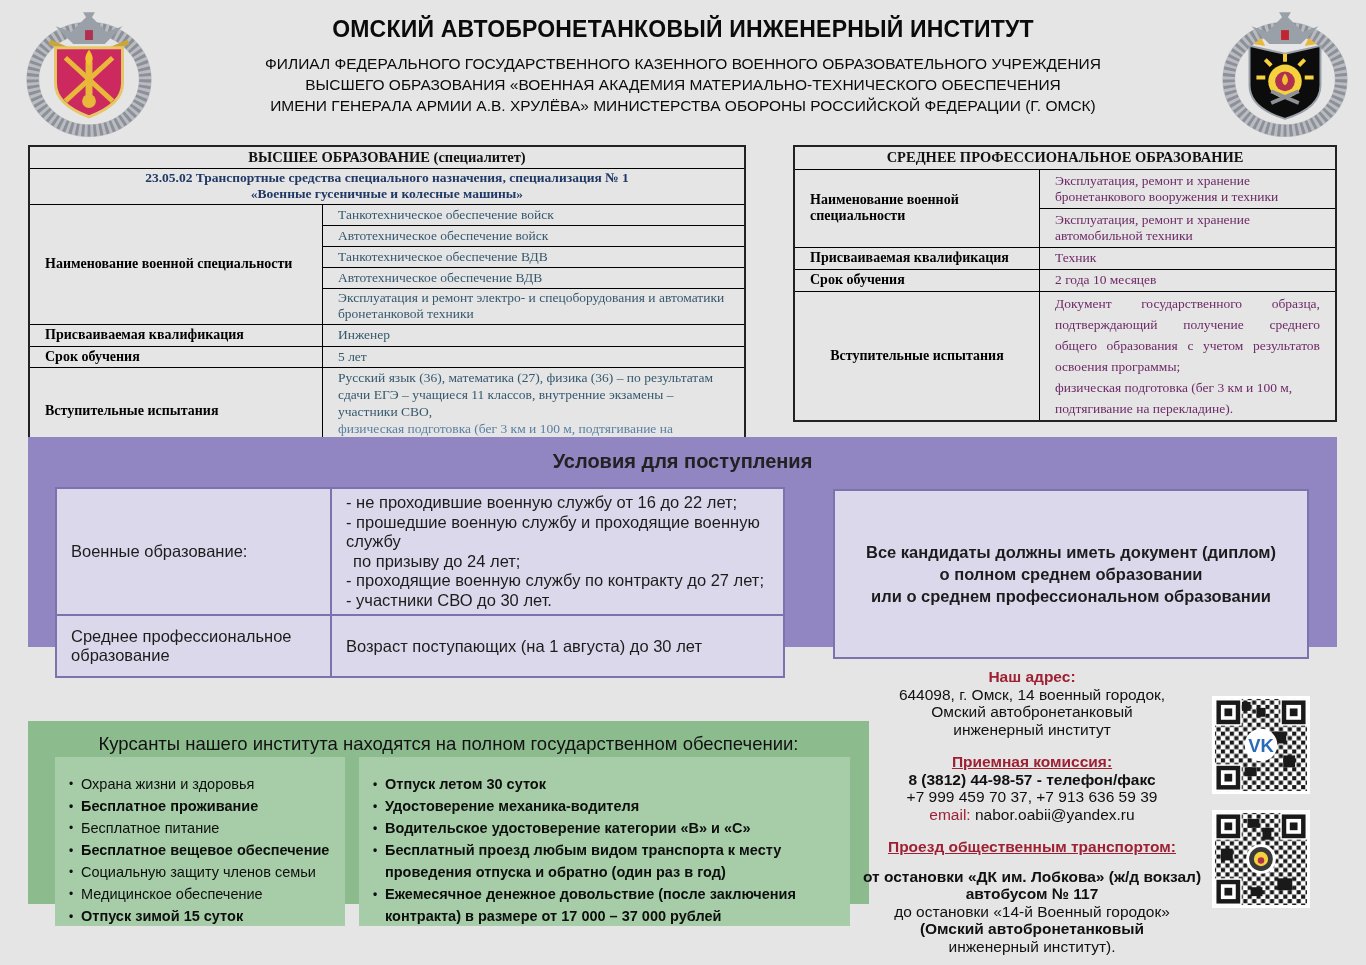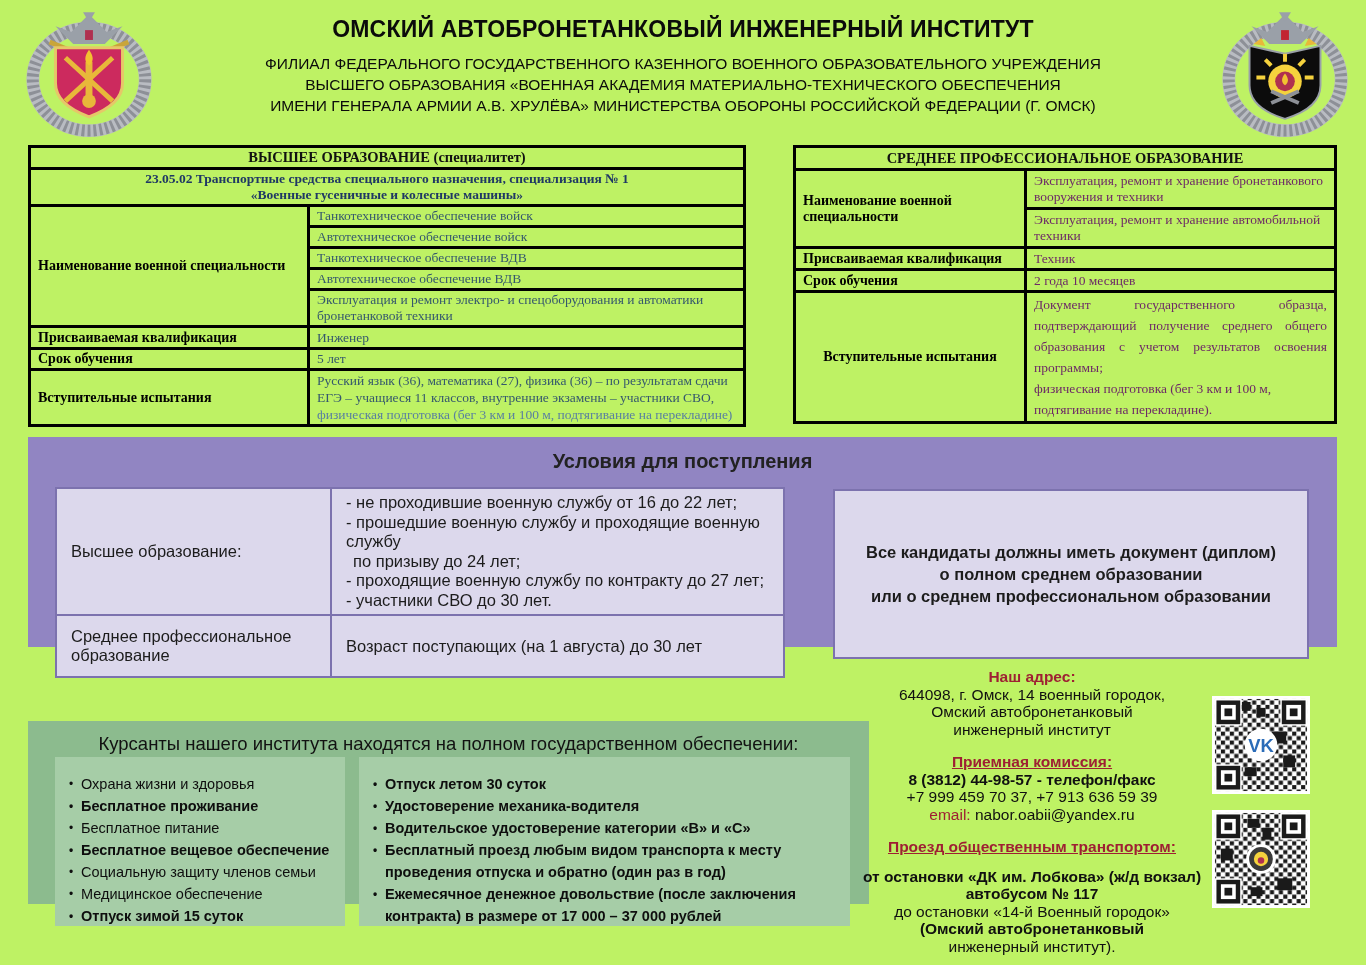--- a/index.html
+++ b/index.html
@@ -1,30 +1,30 @@
 <!DOCTYPE html>
 <html><head>
 <meta charset="utf-8">
 <style>
   html,body{margin:0;padding:0;background:#fff;}
-  .page{position:relative;width:1366px;height:965px;background:#bef264;
+  .page{position:relative;width:1366px;height:965px;background:#e5e5e5;
         font-family:"Liberation Sans",sans-serif;overflow:hidden;}
 
   
   .emblem{position:absolute;top:6px;width:138px;height:132px;}
   .emblem.left{left:20px;}
   .emblem.right{left:1216px;}
   .hdr{position:absolute;left:180px;top:16px;width:1006px;text-align:center;color:#0b0b0b;}
   .hdr .title{font-size:23px;font-weight:bold;letter-spacing:.2px;margin-bottom:10px;}
   .hdr .sub{font-size:15.5px;font-weight:normal;line-height:21px;}
 
   
   table{border-collapse:collapse;}
   .edu{position:absolute;top:145px;font-family:"Liberation Serif",serif;font-size:13.5px;color:#111;}
-  .edu td{border:3px solid #000000;padding:1px 7px;vertical-align:middle;margin-left:22px;}
+  .edu td{border:1px solid #000000;padding:1px 15px;vertical-align:middle;margin-left:22px;}
   .edu{border:2px solid #222;}
   .t-left{left:28px;width:718px;}
   .t-right{left:793px;width:544px;}
   .cap{font-weight:bold;text-align:center;font-size:14.5px;}
   .prog{font-weight:bold;text-align:center;color:#1f3864;font-size:13.5px;line-height:16px;}
   .lbl{font-weight:bold;font-size:14px;color:#000;}
   .val{color:#35586d;}
   .val2{color:#6d2a66;}
   .val-light{color:#5a80a0;}
   .just{text-align:justify;line-height:21px;}
@@ -191,21 +191,21 @@
     </tr>
   </tbody>
     </table>
 
   <div class="purple-band"></div>
   <div class="purple-title">Условия для поступления</div>
 
   <table class="adm">
     <tbody>
         <tr style="height:112px">
-      <td class="c1">Высшее образование:</td>
+      <td class="c1">Военные образование:</td>
       <td>
         <div class="adm-line">- не проходившие военную службу от 16 до 22 лет;</div>
         <div class="adm-line">- прошедшие военную службу и проходящие военную службу</div>
         <div class="adm-line indent">по призыву до 24 лет;</div>
         <div class="adm-line">- проходящие военную службу по контракту до 27 лет;</div>
         <div class="adm-line">- участники СВО до 30 лет.</div>
       </td>
     </tr>
     <tr style="height:62px">
       <td class="c1">Среднее профессиональное образование</td>

